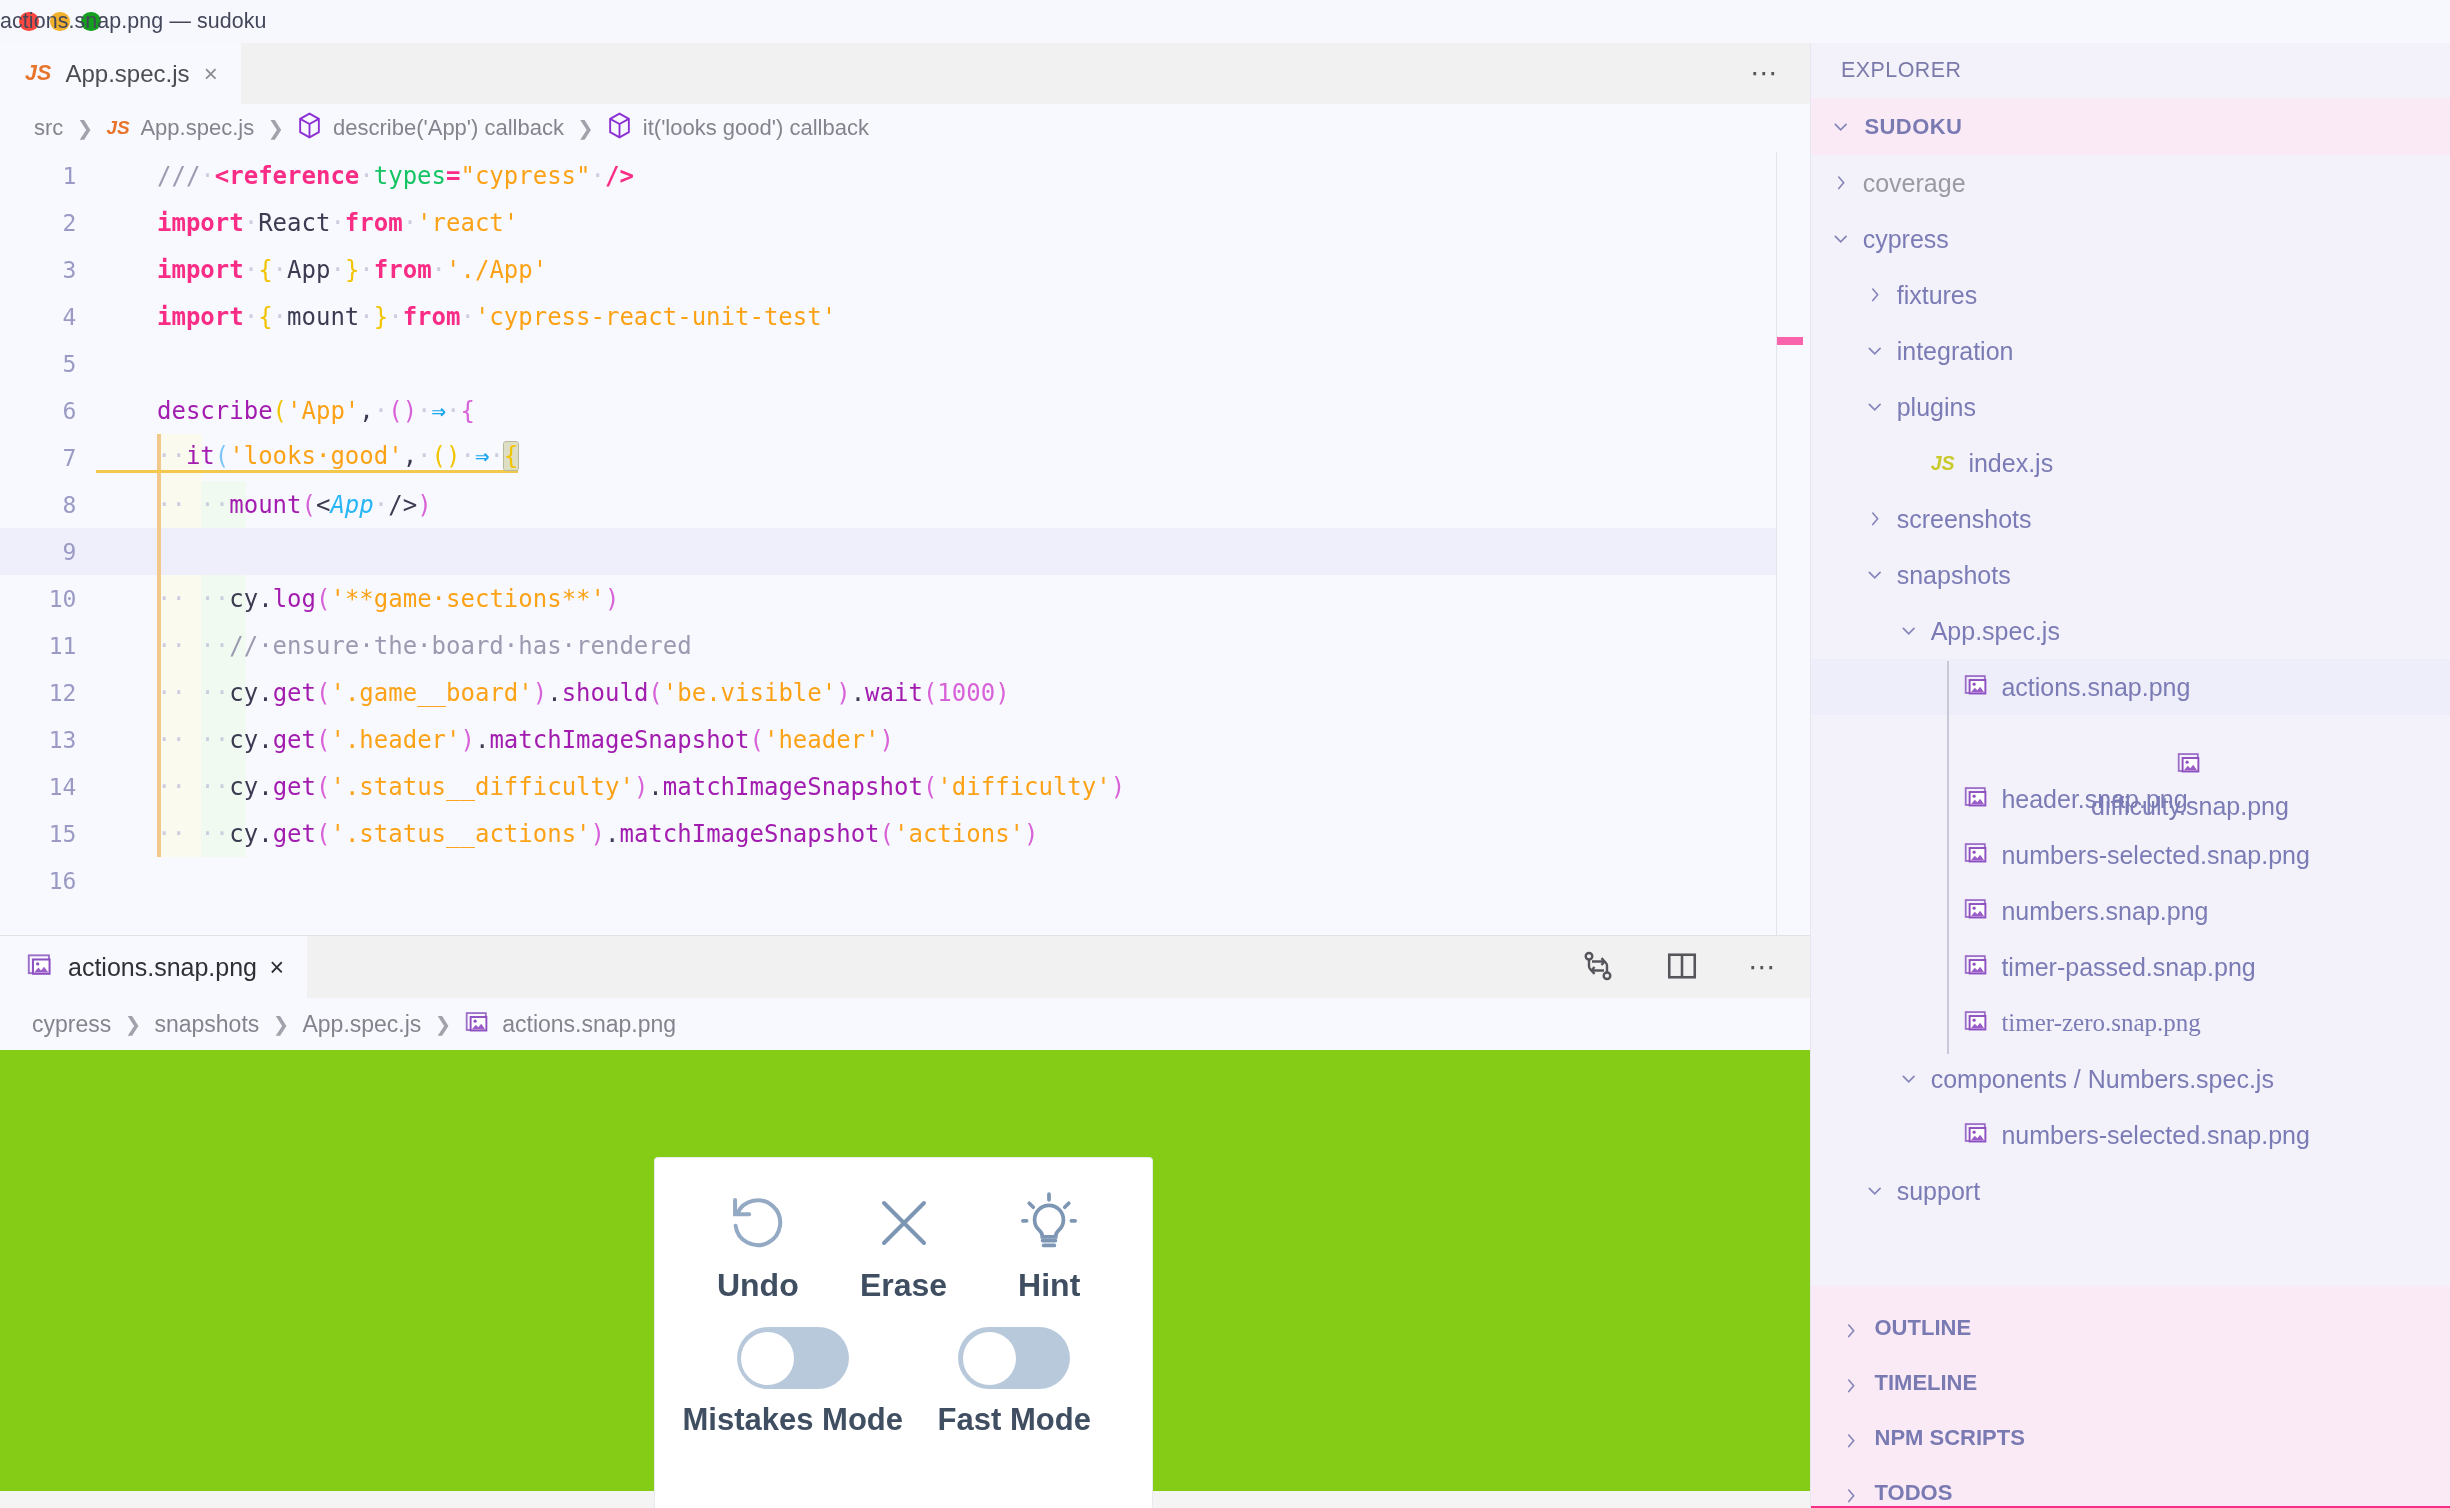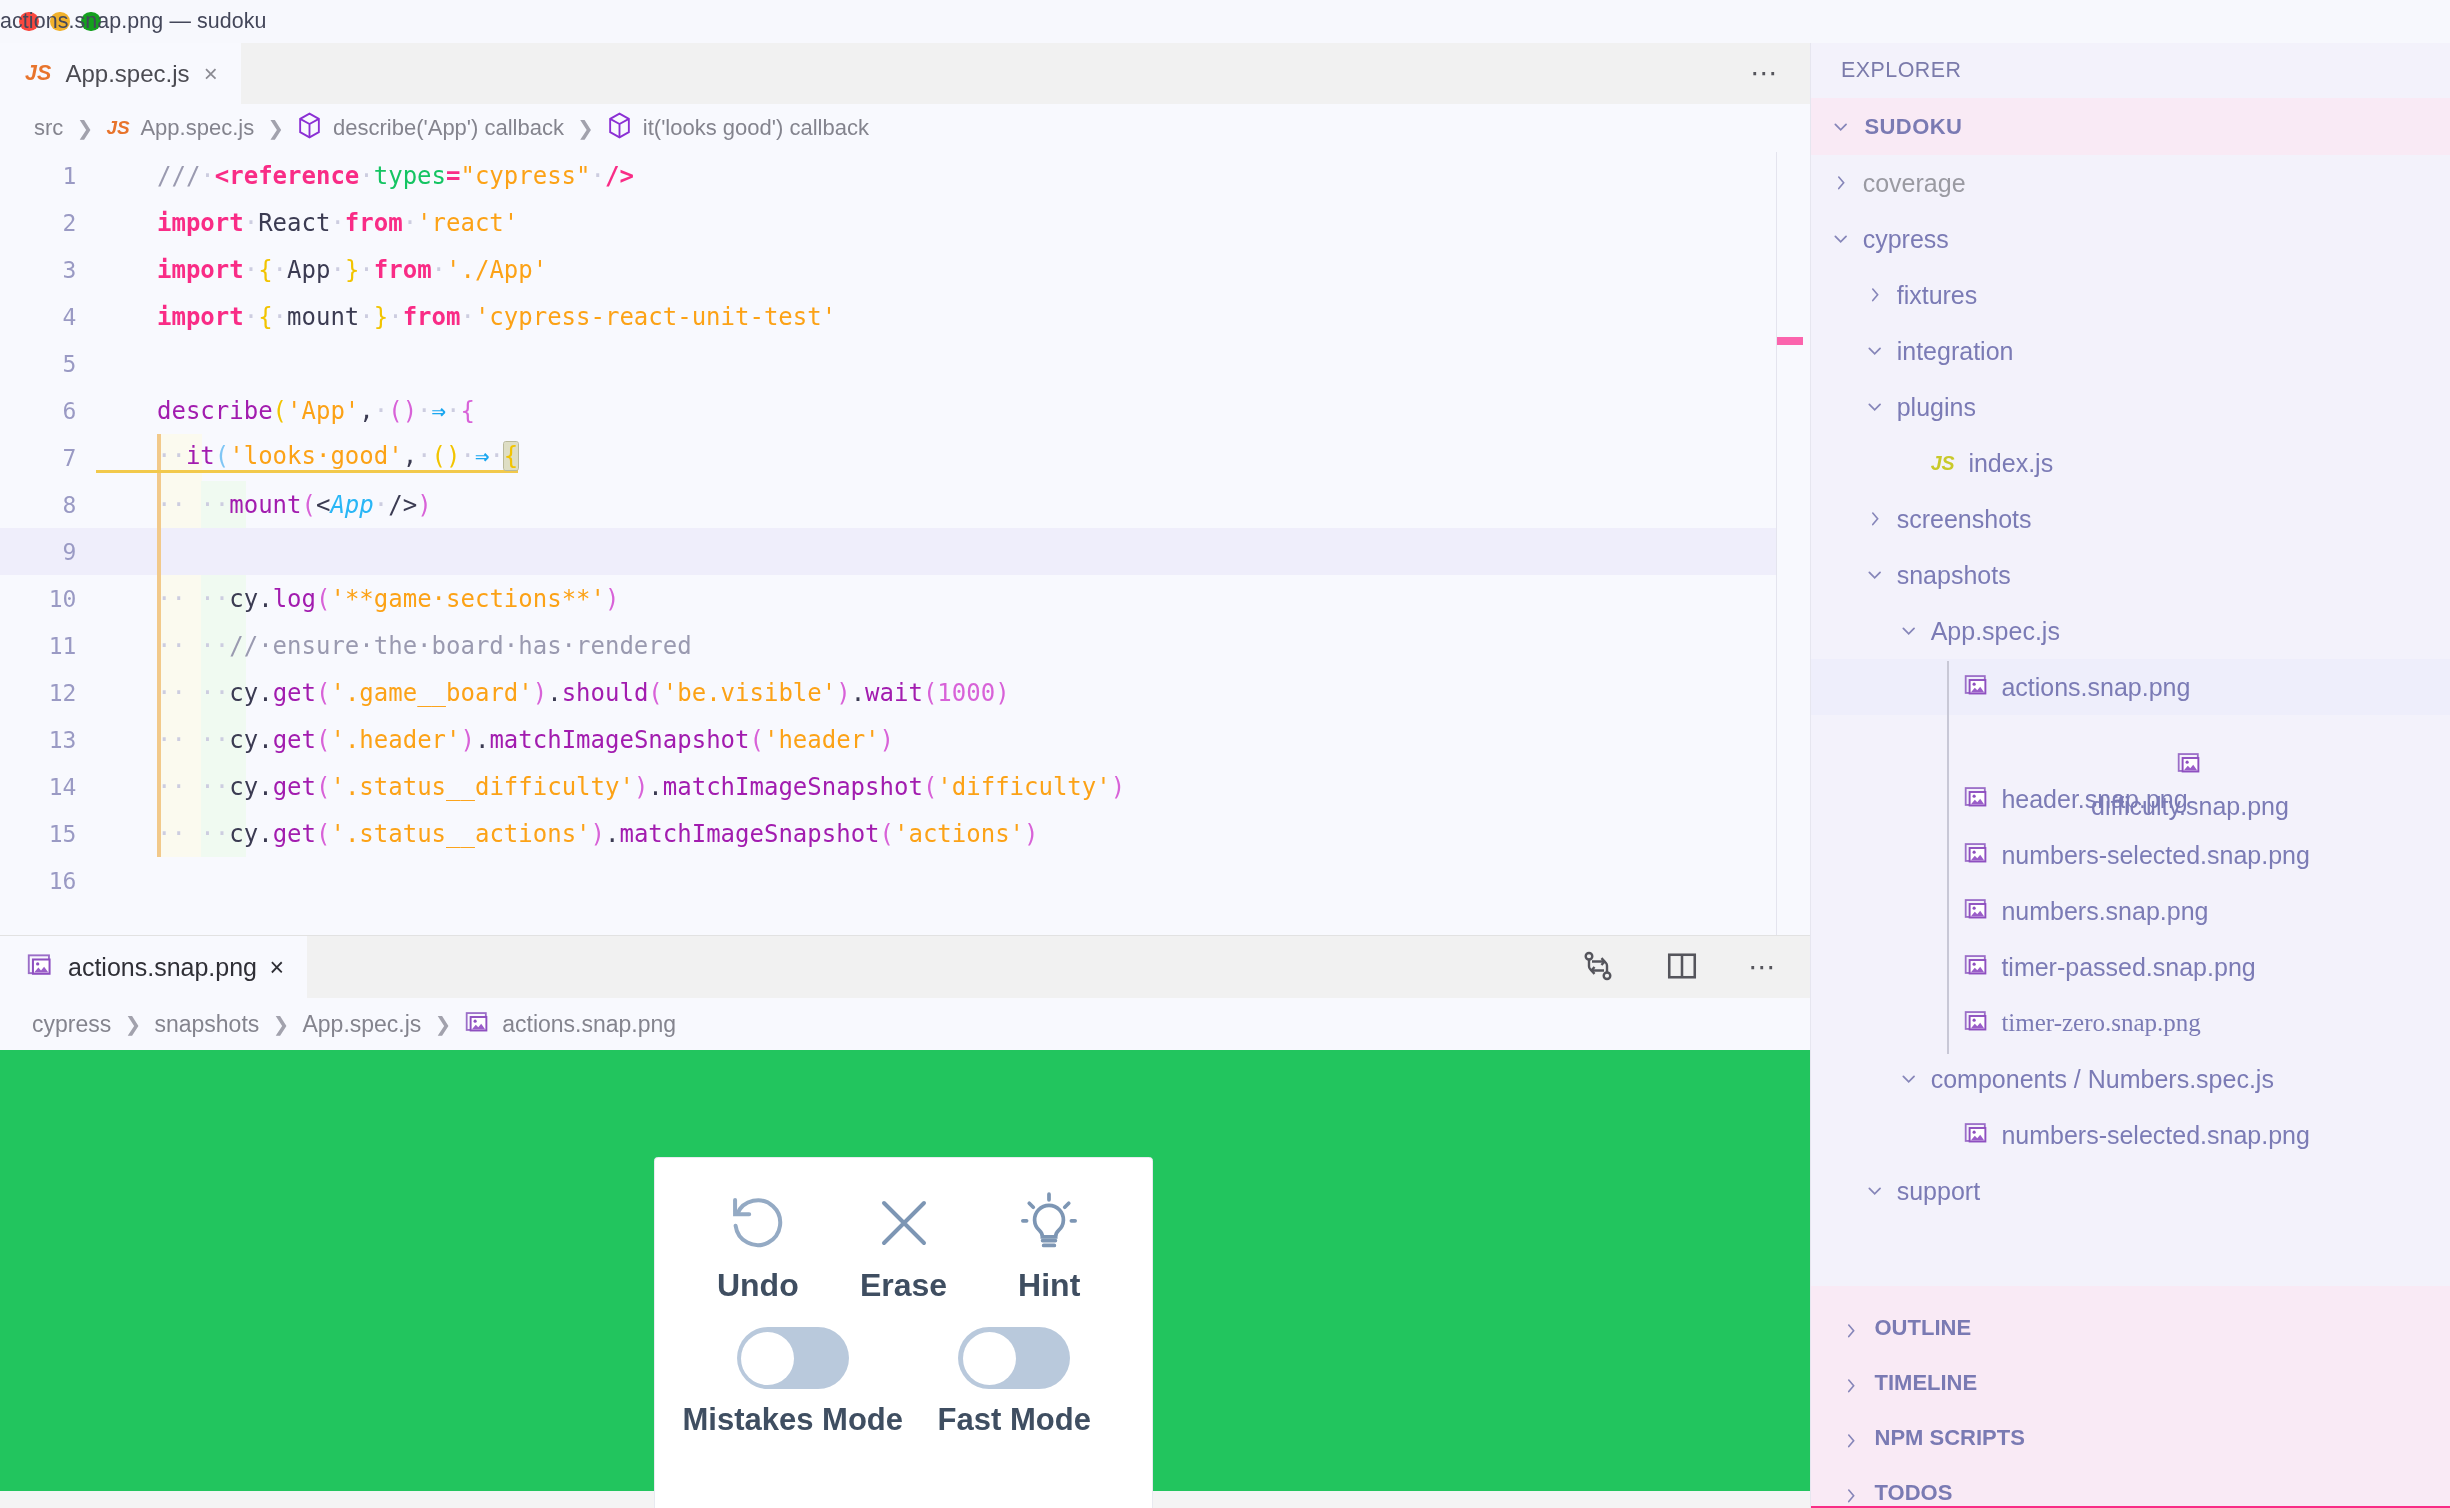--- a/index.html
+++ b/index.html
@@ -102,21 +102,21 @@
   .panel-tabbar { height: 62px; flex: 0 0 62px; background: #f1f1f1; display: flex; align-items: stretch; }
   .panel-tab {
     display: flex; align-items: center; gap: 12.5px; padding: 0 23px 0 27px;
     background: #f8f9fe; font-size: 25px; color: #2f2f36; white-space: nowrap;
   }
   .panel-actions { margin-left: auto; display: flex; align-items: center; gap: 48px; padding-right: 32px; }
   .panel-breadcrumb {
     height: 52px; flex: 0 0 52px; display: flex; align-items: center; gap: 10.7px;
     padding-left: 32px; font-size: 23px; color: #84848e; background:#f8f9fe; white-space: nowrap;
   }
-  .preview { flex: 1 1 auto; position: relative; background: #22c55e; }
+  .preview { flex: 1 1 auto; position: relative; background: #84cc16; }
 
   
   .snapcard {
     position: absolute; left: 654px; top: 107px;
     width: 499px; height: 374px;
     background: #ffffff; border: 1.8px solid #e8eaf0; border-radius: 3.6px;
   }
   .snap-row1 { display: flex; padding: 27px 30px 0; gap: 0; }
   .snap-cell { flex: 1 1 0; display: flex; flex-direction: column; align-items: center; }
   .snap-ico { height: 75px; display: flex; align-items: center; justify-content: center; }

